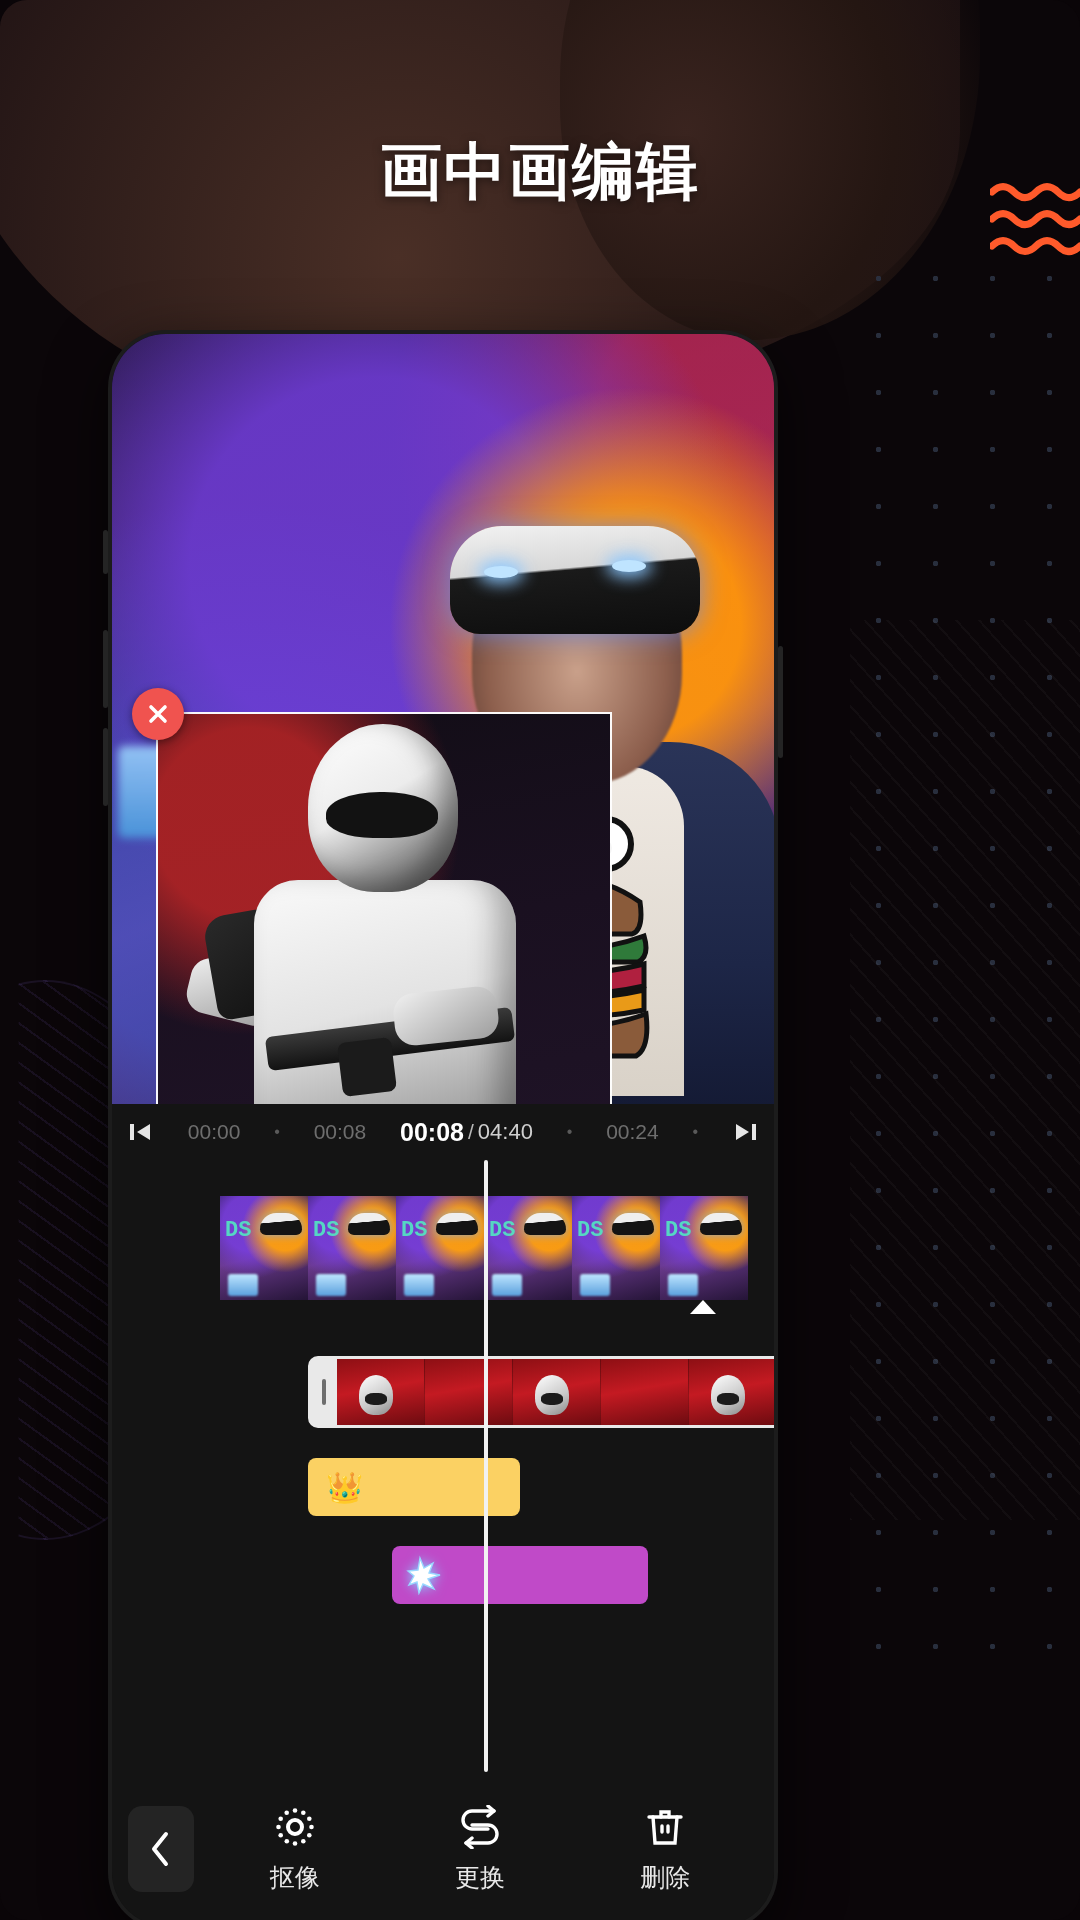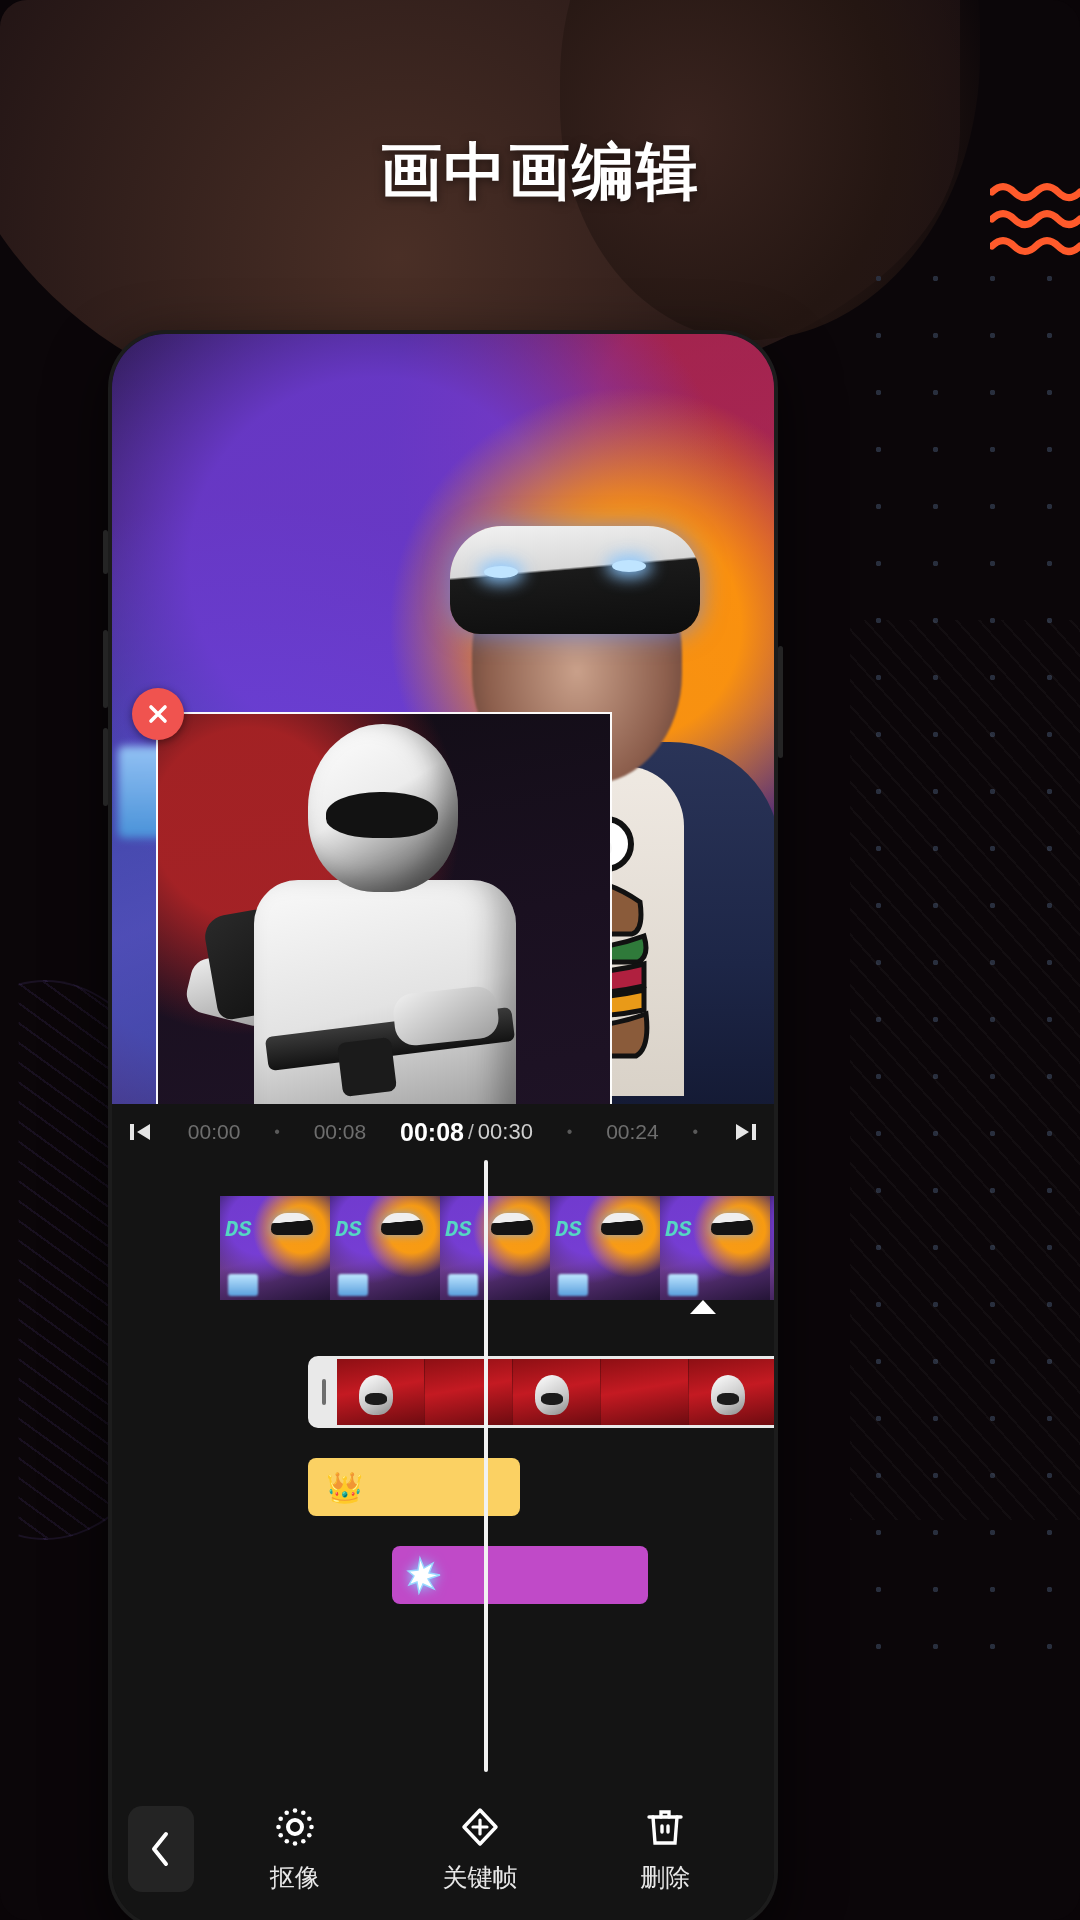--- a/index.html
+++ b/index.html
@@ -278,29 +278,28 @@
   }
 
   .main-track {
     position: absolute;
     left: 108px; top: 36px;
     height: 104px;
     display: flex;
     overflow: hidden;
   }
   .thumb {
-    width: 110px; height: 104px;
+    width: 88px; height: 104px;
     flex: none;
     background:
       radial-gradient(circle at 74% 32%, rgba(255,160,12,.95) 0 22%, rgba(255,160,12,0) 45%),
       radial-gradient(circle at 36% 26%, rgba(120,62,220,.9) 0 30%, rgba(120,62,220,0) 58%),
       linear-gradient(165deg, #2b1a4e, #6a3a8c 55%, #241436);
       position: relative;
       overflow: hidden;
-      font-style: italic;
   }
   .thumb::after {
     content:"";
     position:absolute; left:46%; top:16%;
     width:42px; height:22px;
     background: linear-gradient(175deg,#efefef 0 40%, #141414 42%);
     border-radius: 22px 22px 8px 8px;
     box-shadow: 0 0 8px rgba(110,170,255,.8);
   }
   .thumb .ds {
@@ -515,21 +514,21 @@
         </svg>
         <span class="ruler-spacer"></span>
         <span class="tick-label">00:00</span>
         <span class="ruler-spacer"></span>
         <span class="dot">•</span>
         <span class="ruler-spacer"></span>
         <span class="tick-label">00:08</span>
         <span class="ruler-spacer"></span>
         <span class="cur">00:08</span>
         <span class="sep">/</span>
-        <span class="tot">00:30</span>
+        <span class="tot">04:40</span>
         <span class="ruler-spacer"></span>
         <span class="dot">•</span>
         <span class="ruler-spacer"></span>
         <span class="tick-label">00:24</span>
         <span class="ruler-spacer"></span>
         <span class="dot">•</span>
         <span class="ruler-spacer"></span>
         <svg width="28" height="28" viewBox="0 0 28 28">
           <path d="M4 6 L4 22 L17 14 Z" fill="#e6e6e6"></path>
           <rect x="20" y="6" width="4" height="16" fill="#e6e6e6"></rect>
@@ -618,26 +617,28 @@
                     <circle cx="22.0" cy="5.5" r="2.3"></circle>
                     <circle cx="30.3" cy="7.7" r="2.3"></circle>
                     <circle cx="36.3" cy="13.7" r="2.3"></circle>
                   </g>
                 </svg>
               </span>
               <span class="lbl">抠像</span>
             </div>
             <div class="tool">
               <span>
-                <svg width="44" height="44" viewBox="0 0 44 44">
-                  <path d="M22 5 L38 22 L22 39 L6 22 Z" fill="none" stroke="#fff" stroke-width="3.5" stroke-linejoin="round"></path>
-                  <path d="M22 15 L22 29 M15 22 L29 22" stroke="#fff" stroke-width="3.2" stroke-linecap="round"></path>
+                <svg width="44" height="44" viewBox="0 0 44 44" fill="none" stroke="#fff" stroke-width="3.4" stroke-linecap="round" stroke-linejoin="round">
+                  <path d="M36 6 L14 6 a9 9 0 0 0 0 18 L30 24"></path>
+                  <path d="M30 1 L36 6 L30 11"></path>
+                  <path d="M8 38 L30 38 a9 9 0 0 0 0 -18 L14 20"></path>
+                  <path d="M14 33 L8 38 L14 43"></path>
                 </svg>
               </span>
-              <span class="lbl">关键帧</span>
+              <span class="lbl">更换</span>
             </div>
             <div class="tool">
               <span>
                 <svg width="44" height="44" viewBox="0 0 44 44" fill="none" stroke="#fff" stroke-width="3.4" stroke-linecap="round">
                   <path d="M6 12 L38 12"></path>
                   <path d="M18 12 L18 7 L26 7 L26 12"></path>
                   <path d="M10 12 L12 38 L32 38 L34 12"></path>
                   <path d="M19 21 L19 27 M25 21 L25 27"></path>
                 </svg>
               </span>

